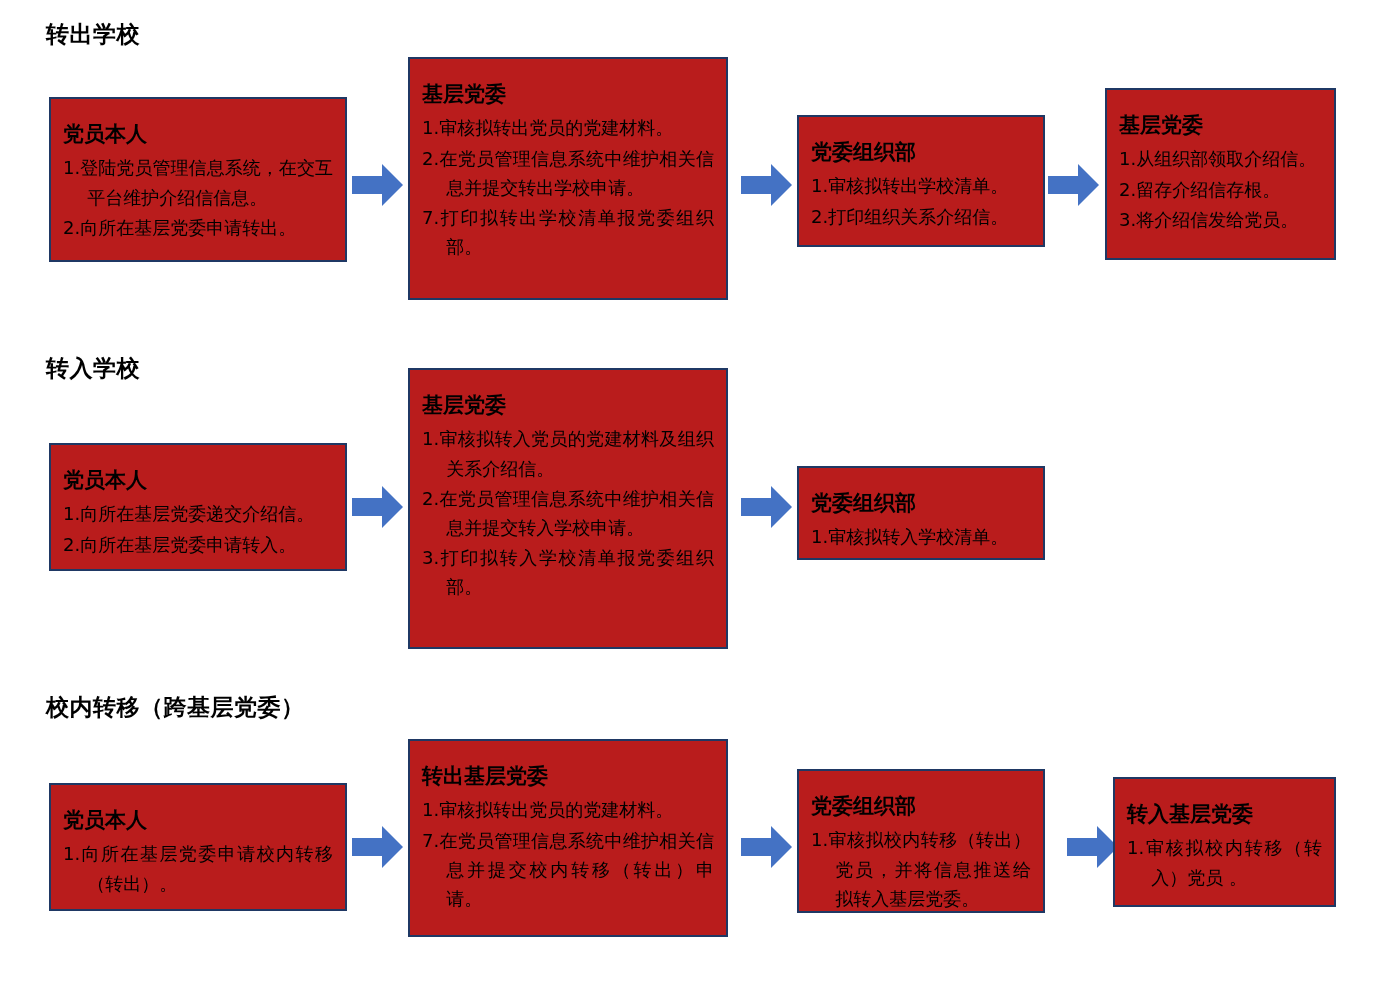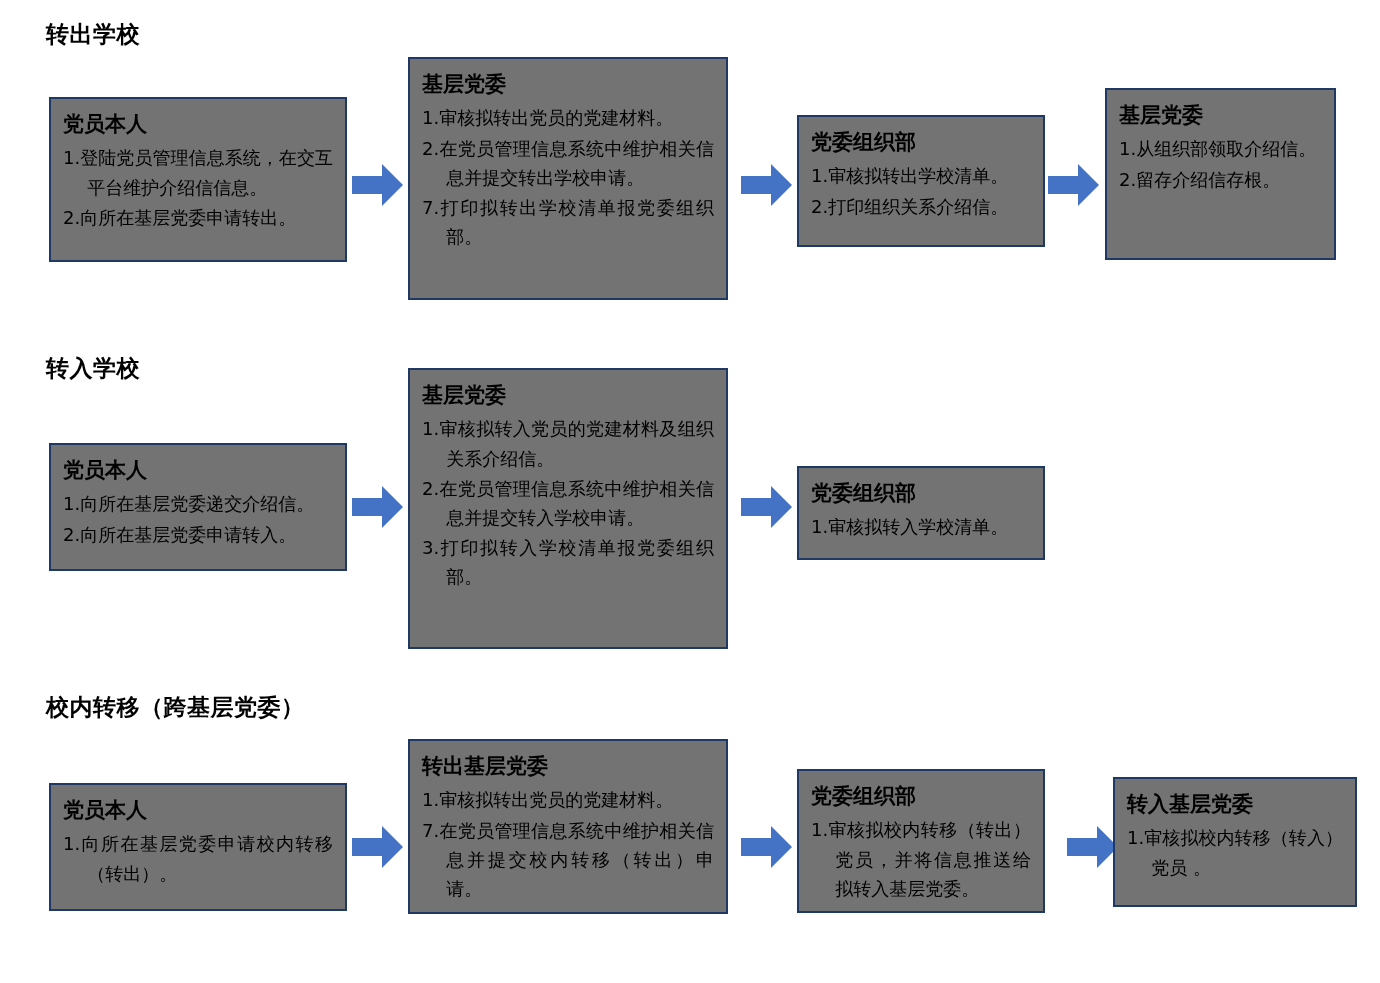--- a/index.html
+++ b/index.html
@@ -25,22 +25,22 @@
     font-weight: bold;
     letter-spacing: 0.5px;
     color: #000000;
     white-space: nowrap;
     line-height: 1.2;
   }
   .node {
     position: absolute;
     box-sizing: border-box;
     border: 2px solid #1F3864;
-    background: #737373;
-    padding: 10px 12px 8px 12px;
+    background: #b91c1c;
+    padding: 20px 12px 8px 12px;
   }
   .node-title {
     font-size: 21px;
     font-weight: bold;
     color: #000000;
     line-height: 1.45;
     margin-bottom: 4px;
     white-space: nowrap;
   }
   .node-list {
@@ -111,20 +111,21 @@
     <svg width="52" height="44" viewBox="0 0 52 44" aria-hidden="true">
       <polygon points="0,13 30,13 30,1 51,22 30,43 30,31 0,31" fill="#4472C4"></polygon>
     </svg>
   </div>
 
   <div class="node" style="left:1105px; top:88px; width:231px; height:172px;">
     <div class="node-title">基层党委</div>
     <ul class="node-list">
       <li>1.从组织部领取介绍信。</li>
       <li>2.留存介绍信存根。</li>
+      <li>3.将介绍信发给党员。</li>
     </ul>
   </div>
 
   <div class="section-title" style="left:46px; top:327px;margin-top:28px;">转入学校</div>
 
   <div class="node" style="left:49px; top:443px; width:298px; height:128px;">
     <div class="node-title">党员本人</div>
     <ul class="node-list">
       <li>1.向所在基层党委递交介绍信。</li>
       <li>2.向所在基层党委申请转入。</li>
@@ -167,21 +168,21 @@
       <li>1.向所在基层党委申请校内转移（转出）。</li>
     </ul>
   </div>
 
   <div class="arrow" style="left:352px; top:825px;">
     <svg width="52" height="44" viewBox="0 0 52 44" aria-hidden="true">
       <polygon points="0,13 30,13 30,1 51,22 30,43 30,31 0,31" fill="#4472C4"></polygon>
     </svg>
   </div>
 
-  <div class="node" style="left:408px; top:739px; width:320px; height:175px;">
+  <div class="node" style="left:408px; top:739px; width:320px; height:198px;">
     <div class="node-title">转出基层党委</div>
     <ul class="node-list">
       <li>1.审核拟转出党员的党建材料。</li>
       <li>7.在党员管理信息系统中维护相关信息并提交校内转移（转出）申请。</li>
     </ul>
   </div>
 
   <div class="arrow" style="left:741px; top:825px;">
     <svg width="52" height="44" viewBox="0 0 52 44" aria-hidden="true">
       <polygon points="0,13 30,13 30,1 51,22 30,43 30,31 0,31" fill="#4472C4"></polygon>
@@ -194,20 +195,20 @@
       <li>1.审核拟校内转移（转出）党员，并将信息推送给拟转入基层党委。</li>
     </ul>
   </div>
 
   <div class="arrow" style="left:1067px; top:825px;">
     <svg width="52" height="44" viewBox="0 0 52 44" aria-hidden="true">
       <polygon points="0,13 30,13 30,1 51,22 30,43 30,31 0,31" fill="#4472C4"></polygon>
     </svg>
   </div>
 
-  <div class="node" style="left:1113px; top:777px; width:244px; height:130px;">
+  <div class="node" style="left:1113px; top:777px; width:223px; height:130px;">
     <div class="node-title">转入基层党委</div>
     <ul class="node-list">
       <li>1.审核拟校内转移（转入）党员 。</li>
     </ul>
   </div>
 
 </div>
 
 </body></html>

